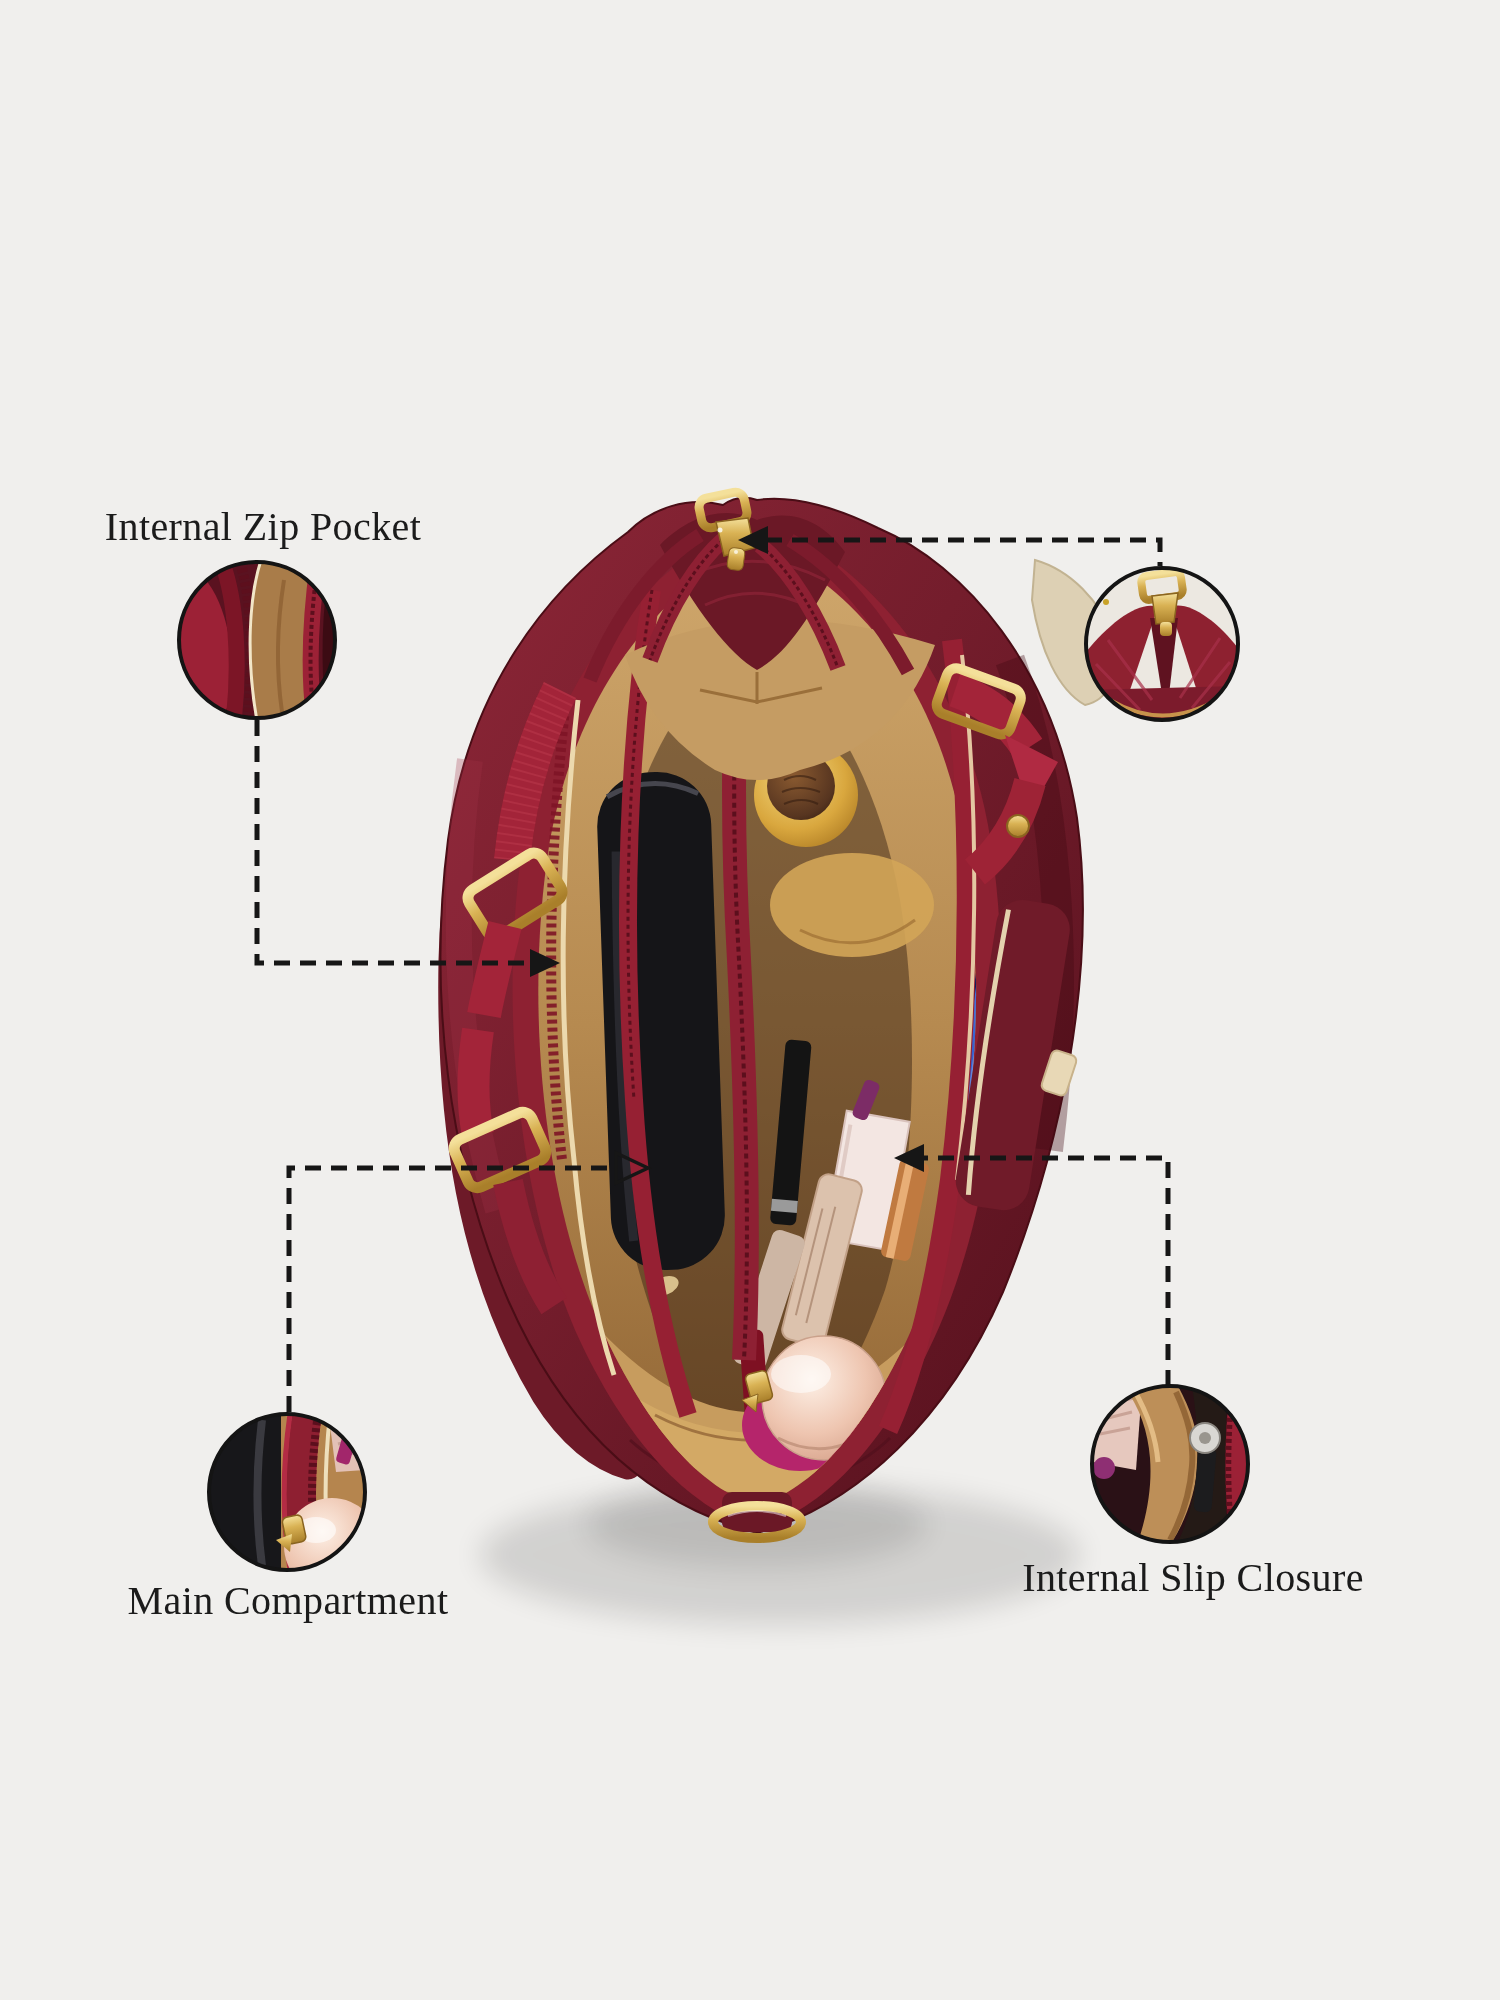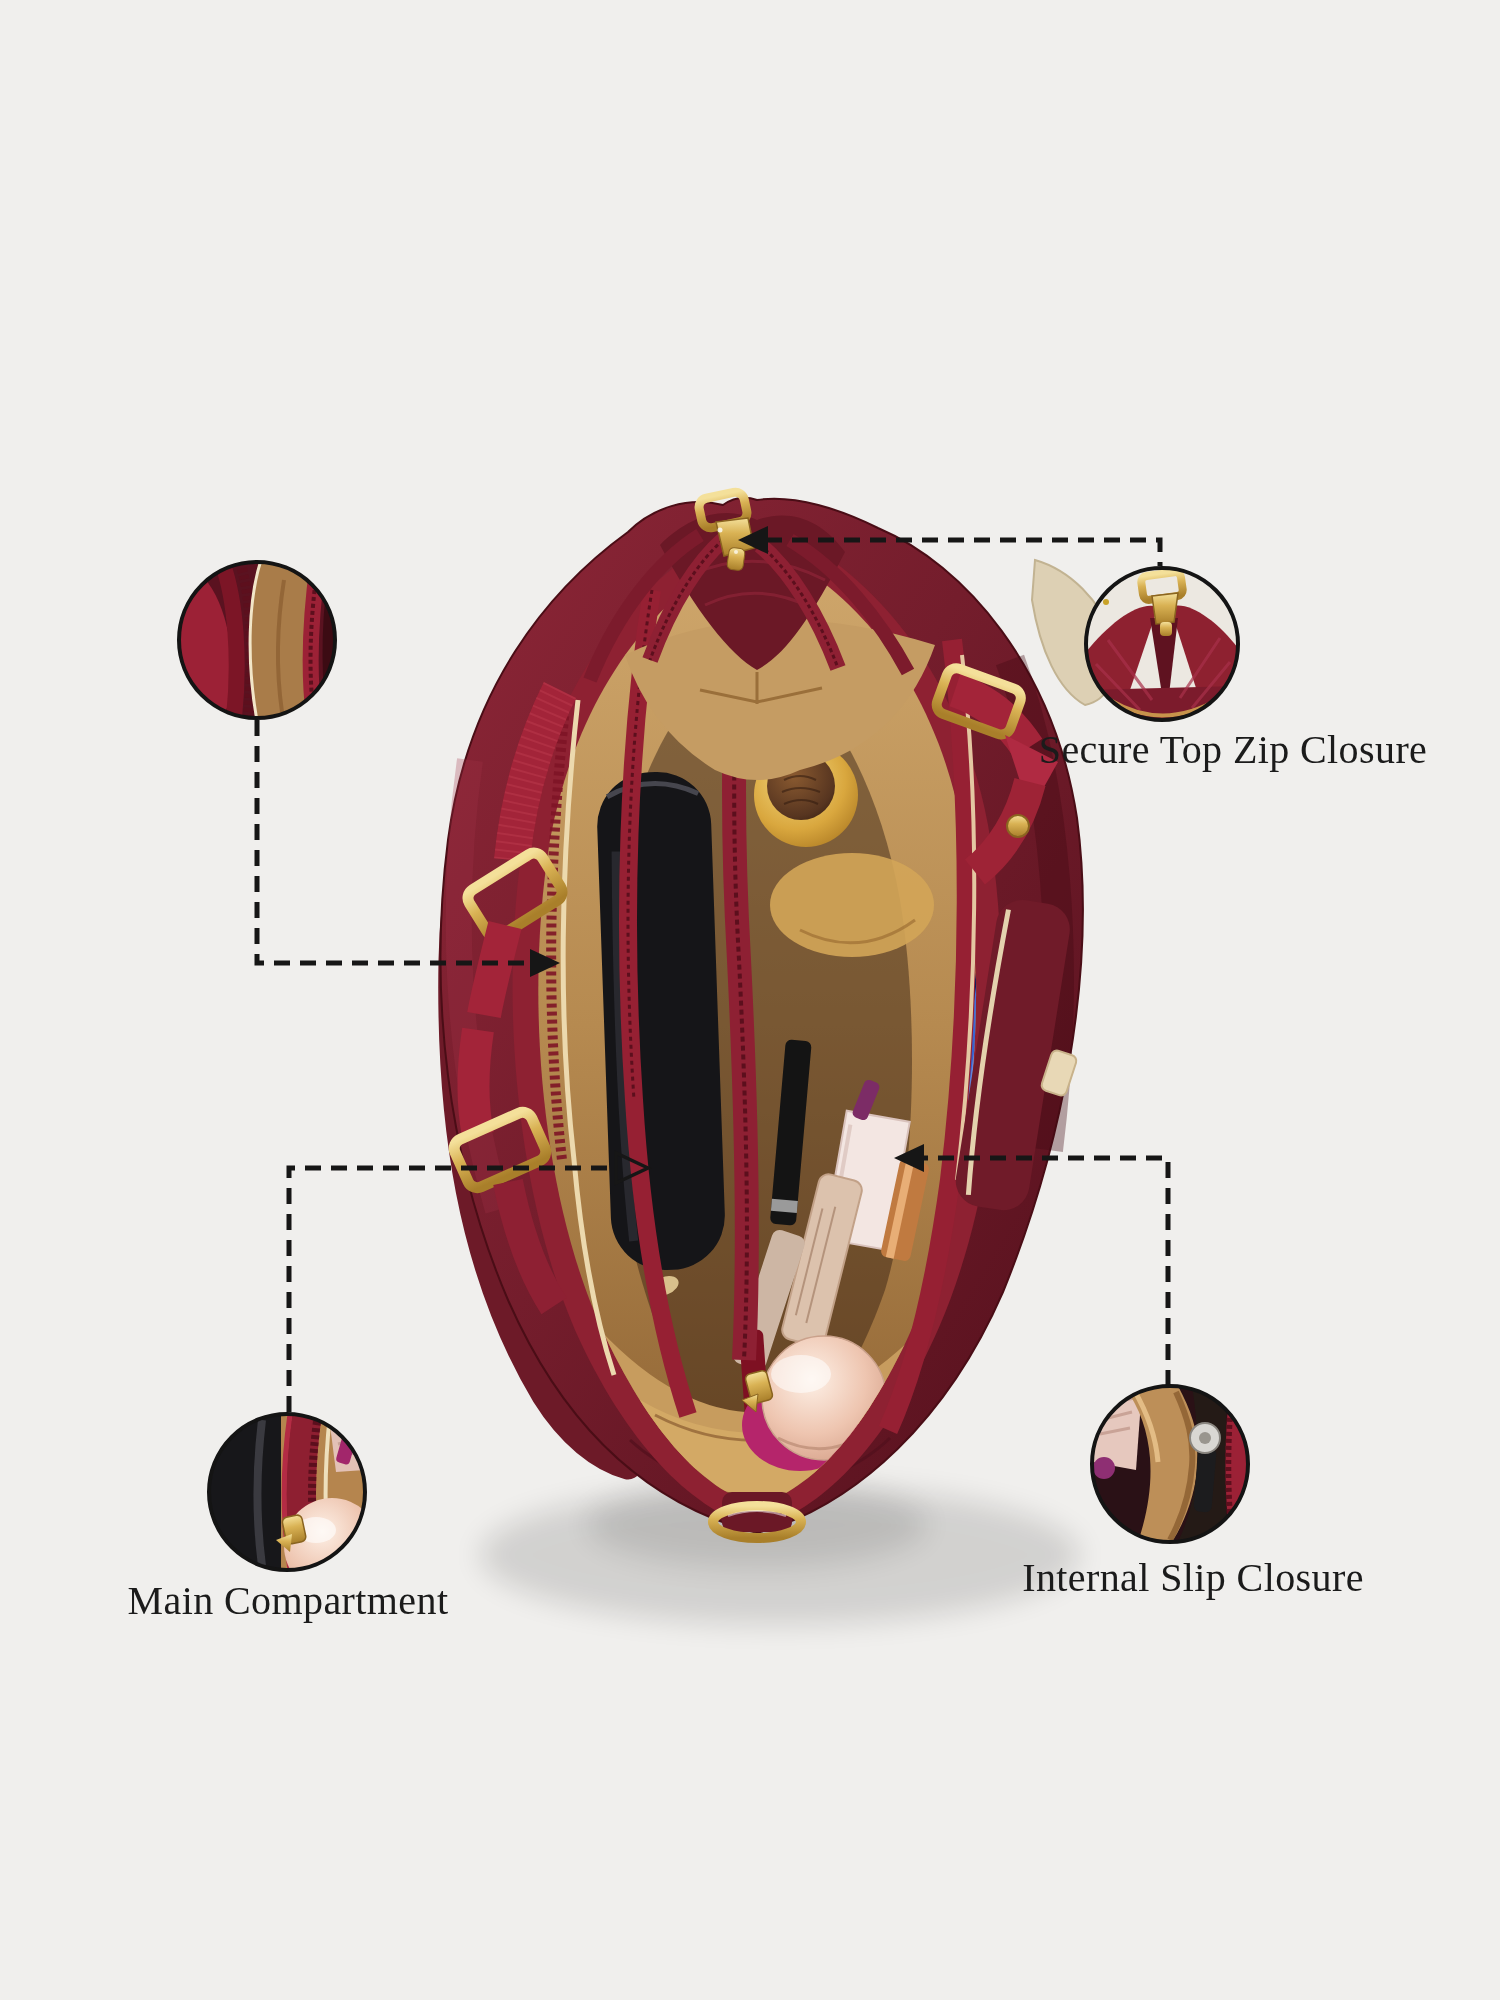--- a/index.html
+++ b/index.html
@@ -342,19 +342,19 @@
         <rect x="1196" y="1448" width="18" height="64" rx="6" transform="rotate(5 1205 1480)" fill="#1c1c1e"></rect>
         <circle cx="1205" cy="1438" r="15" fill="#d9d7d3" stroke="#8a8680" stroke-width="2"></circle>
         <circle cx="1205" cy="1438" r="6" fill="#99958e"></circle>
         <path d="M1230,1386 C1224,1438 1224,1492 1230,1542 L1248,1542 L1248,1386 Z" fill="#9c2136"></path>
         <path d="M1232,1390 C1227,1440 1227,1492 1232,1540" stroke="#5d0f1d" stroke-width="6" stroke-dasharray="4 3" fill="none"></path>
       </g>
       <circle cx="1170" cy="1464" r="78" fill="none" stroke="#141414" stroke-width="4"></circle>
     </g>
   </svg>
 
-
-  <div class="callout-label" style="left:1233px; top:750px;">Secure Top Zip Closure</div>
+  <div class="callout-label" style="left:263px; top:527px;">Internal Zip Pocket</div>
+
 
   <div class="callout-label" style="left:288px; top:1601px;">Main Compartment</div>
 
   <div class="callout-label" style="left:1193px; top:1578px;">Internal Slip Closure</div>
 </div>
 
 </body></html>

